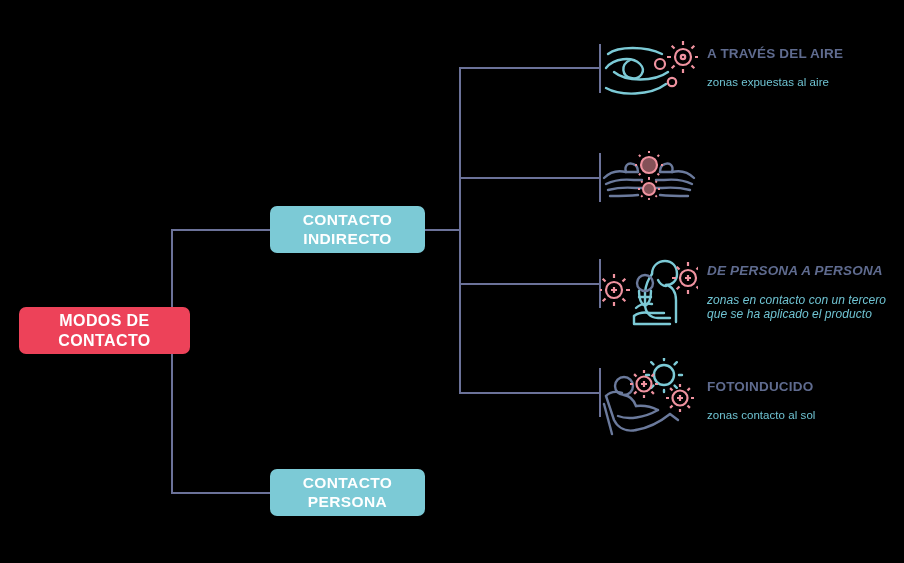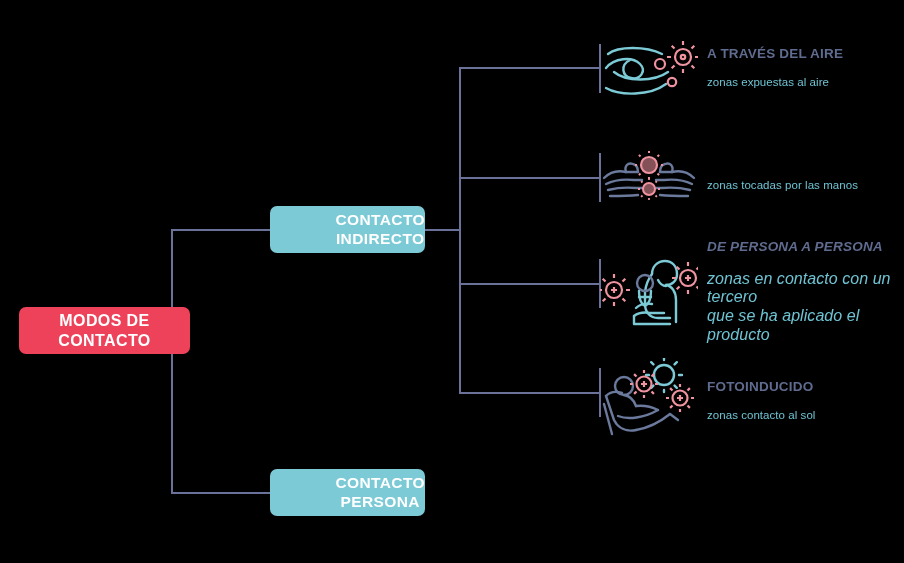--- a/index.html
+++ b/index.html
@@ -24,21 +24,21 @@
     background: #6b7299;
   }
   .vline { width: 2px; }
   .hline { height: 2px; }
 
   
   .node {
     position: absolute;
     display: flex;
     align-items: center;
-    justify-content: flex-end;
+    justify-content: center;
     text-align: center;
     border-radius: 7px;
     color: #ffffff;
     font-weight: bold;
     letter-spacing: 0.4px;
     line-height: 1.22;
     box-sizing: border-box;
   }
   .node-root {
     left: 19px;
@@ -87,21 +87,21 @@
     line-height: 1.15;
   }
   .leaf-sub {
     color: #6fc3d2;
     font-size: 11.5px;
     line-height: 1.18;
     letter-spacing: 0.05px;
     white-space: pre-line;
     margin-top: 15px;
   }
-  .leaf-sub.small { font-size: 16px; }
+  .leaf-sub.small { font-size: 12px; }
 </style>
 </head>
 <body>
 
 <div id="stage">
 
   <div class="line vline" style="left:171px; top:230px; height:264px;"></div>
   <div class="line hline" style="left:171px; top:229px; width:100px;"></div>
   <div class="line hline" style="left:171px; top:492px; width:100px;"></div>
 
@@ -185,21 +185,20 @@
         </g>
         <g stroke="#f093a0" stroke-width="2" fill="#f093a0" fill-opacity="0.55">
           <circle cx="49" cy="39" r="6"></circle>
         </g>
         <g stroke="#f093a0" stroke-width="1.8" fill="none">
           <path d="M49 30 v-2 M49 48 v2 M40 39 h-2 M58 39 h2 M42.5 32.5 l-1.4-1.4 M55.5 45.5 l1.4 1.4 M55.5 32.5 l1.4-1.4 M42.5 45.5 l-1.4 1.4"></path>
         </g>
       </svg>
     </div>
     <div class="leaf-text">
-      <div class="leaf-sub">zonas tocadas por las manos</div>
     </div>
   </div>
 
   <div class="leaf" style="top:256px; height:72px;font-style:italic;">
     <div class="leaf-icon">
       <svg width="98" height="72" viewBox="0 0 98 72" fill="none">
         <g stroke="#7ccad6" stroke-width="2.4" stroke-linecap="round" stroke-linejoin="round" fill="none">
           <path d="M52 18 C52 10, 58 5, 65 5 C72 5, 77 10, 77 18 C77 25, 72 29, 66 29"></path>
           <path d="M66 29 C72 30, 76 36, 76 44 L76 66"></path>
           <path d="M52 18 C49 22, 46 28, 45 36 L45 48"></path>

